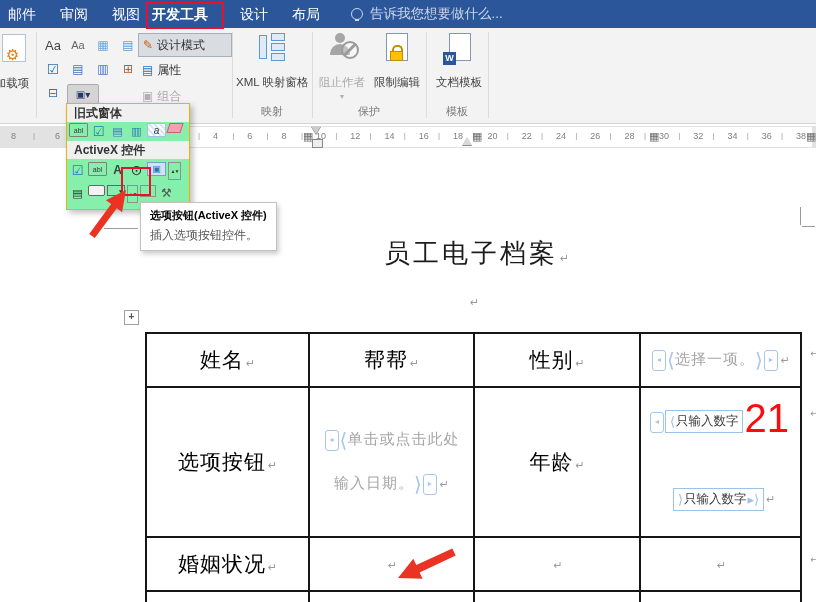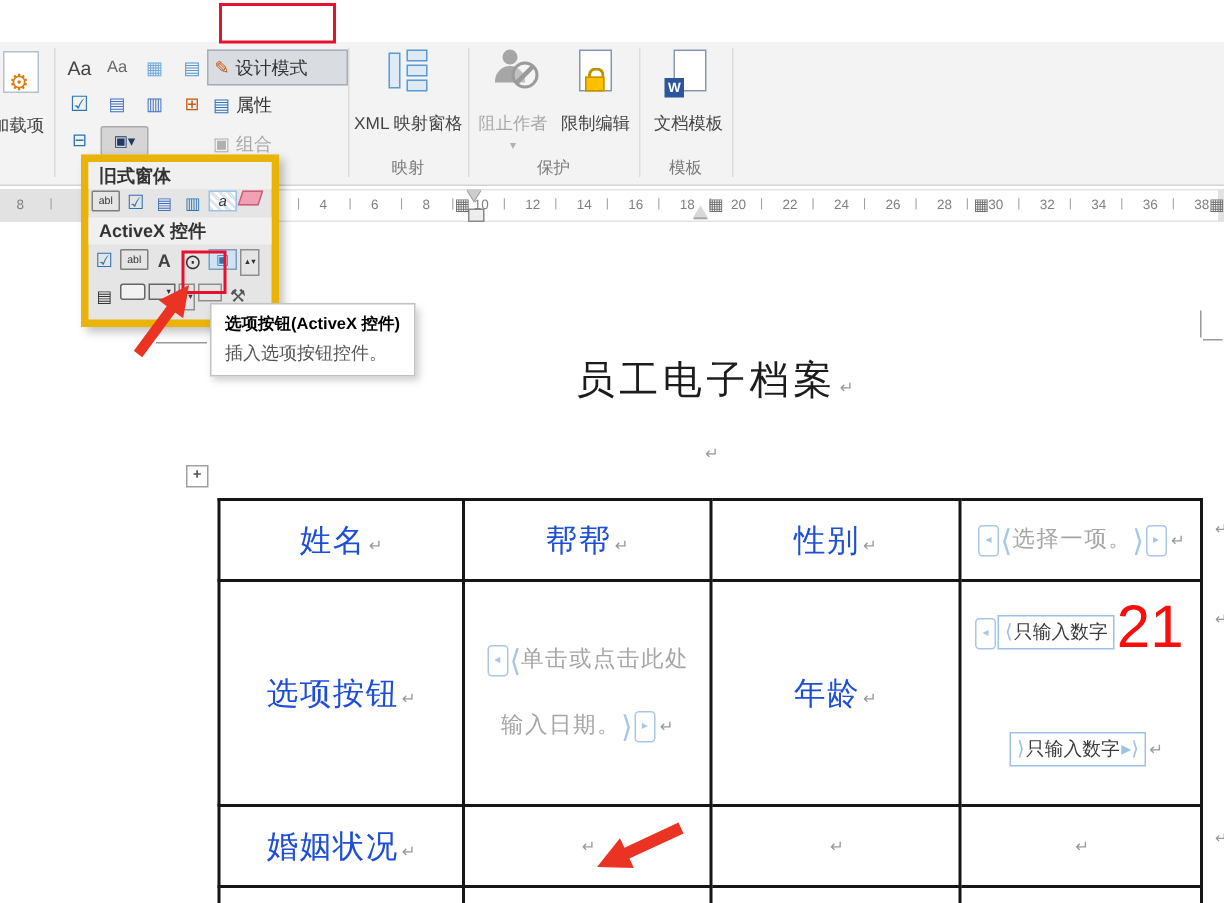--- a/index.html
+++ b/index.html
@@ -65,33 +65,33 @@
 
   
   .cropline{position:absolute;background:#9a9a9a;}
   #doc-title-wrap{left:145px;top:236px;width:663px;text-align:center;}
   #doc-title{font-size:26px;color:#1c1c1c;letter-spacing:3px;margin-top:29px;}
   .pil{font-size:11px;color:#9a9a9a;margin-left:2px;}
   #table-handle{left:124px;top:310px;width:13px;height:13px;border:1px solid #a0a0a0;background:#fff;
                 font-size:10px;line-height:12px;text-align:center;color:#555;font-weight:bold;}
   #doc-table{position:absolute;left:145px;top:332px;border-collapse:collapse;z-index:2;}
   #doc-table td{border:2px solid #161616;text-align:center;vertical-align:middle;padding:0;}
-  .hdr{font-size:21px;color:#1d4ed8;letter-spacing:1px;}
+  .hdr{font-size:21px;color:#000000;letter-spacing:1px;}
   .ph{font-size:15px;color:#a6a6a6;letter-spacing:1px;}
   .cc-anchor{display:inline-block;width:12px;height:19px;border:1px solid #a8c7e7;border-radius:3px;background:#fff;
              color:#a8c7e7;font-size:8px;line-height:18px;text-align:center;vertical-align:middle;margin:0 1px;}
   .cc-chev{color:#a8c7e7;font-size:20px;vertical-align:middle;font-family:"DejaVu Sans",sans-serif;}
   .cc-tag{display:inline-flex;align-items:center;border:1px solid #9cc2e5;background:#fff;color:#3b3b3b;
           font-size:12.5px;padding:2px 3px;vertical-align:middle;white-space:nowrap;}
   .tchev{color:#9cc2e5;font-size:13px;font-family:"DejaVu Sans",sans-serif;margin:0 1px;}
   .age-red{font-size:40px;color:#fb0d0d;line-height:0.9;margin-left:2px;position:relative;top:-6px;}
   .eor{position:absolute;font-size:10px;color:#999;z-index:3;}
 
   
-  #legacy-panel{left:54px;top:103px;width:122px;height:105px;background:#e5e5e5;border:5px solid #eab308;
+  #legacy-panel{left:66px;top:103px;width:122px;height:105px;background:#86efac;border:1px solid #eab308;
                 box-shadow:3px 3px 6px rgba(0,0,0,.25);z-index:20;}
   .dhead{background:#f0f0f0;font-weight:bold;font-size:12px;color:#333;padding:2px 0 2px 7px;line-height:14px;white-space:nowrap;}
   .drow{display:flex;padding:1px 0 2px 1px;}
   .dicon{width:17px;height:16px;margin:0 1px;display:inline-flex;align-items:center;justify-content:center;
          font-size:11px;color:#1f4e79;}
   .text-field-icon,.textbox-activex-icon{border:1px solid #7f7f7f;font-size:7px;color:#333;height:12px;border-radius:1px;}
   .checkbox-icon,.checkbox-activex-icon{color:#2e75b6;font-size:13px;}
   .dropdown-field-icon{color:#4472c4;}
   .horizontal-frame-icon{color:#2e75b6;}
   .shaded-text-icon{background:repeating-linear-gradient(45deg,#dce6f2 0 2px,#fff 2px 4px);border:1px solid #9dc3e6;
@@ -115,20 +115,25 @@
   #tooltip-title{font-size:11px;font-weight:bold;color:#000000;}
   #tooltip-body{font-size:12px;color:#555;margin-top:4px;}
 
   svg.red-arrow{position:absolute;overflow:visible;}
 </style>
 </head>
 <body>
 
 <div id="app">
 
+  <div id="tabbar" class="abs">
+    <span><span class="tab" style="left: 8px;">邮件</span><span class="tab" style="left: 60px;">审阅</span><span class="tab" style="left: 112px;">视图</span><span class="tab" style="left: 152px; font-weight: bold;">开发工具</span><span class="tab" style="left: 240px;">设计</span><span class="tab" style="left: 292px;">布局</span></span>
+    <span id="bulb"></span>
+    <span id="tellme">告诉我您想要做什么...</span>
+  </div>
   <div id="devtab-redbox" class="abs"></div>
 
   <div id="ribbon" class="abs">
 
     <div class="abs" style="left:2px;top:6px;width:22px;height:26px;background:#fff;border:1px solid #b5c0d0;"></div>
     <div class="abs" style="left:6px;top:18px;font-size:15px;color:#e07b12;">⚙</div>
     <div class="abs biglabel" style="left:-12px;top:48px;width:48px;">加载项</div>
     <div class="gdiv" style="left:36px;"></div>
 
     <div class="abs" style="left:42px;top:8px;display:flex;">

